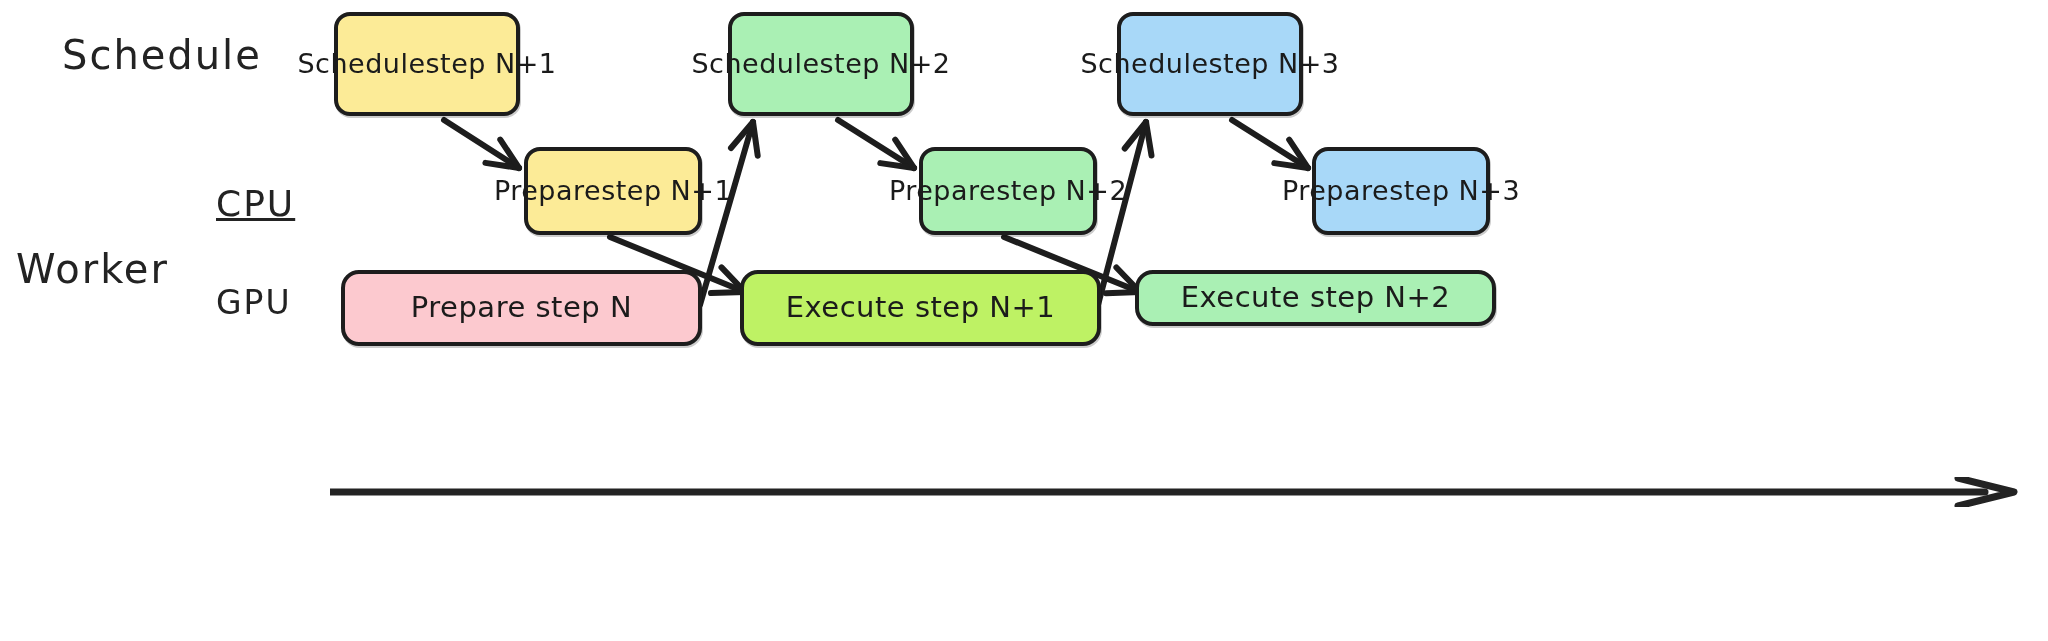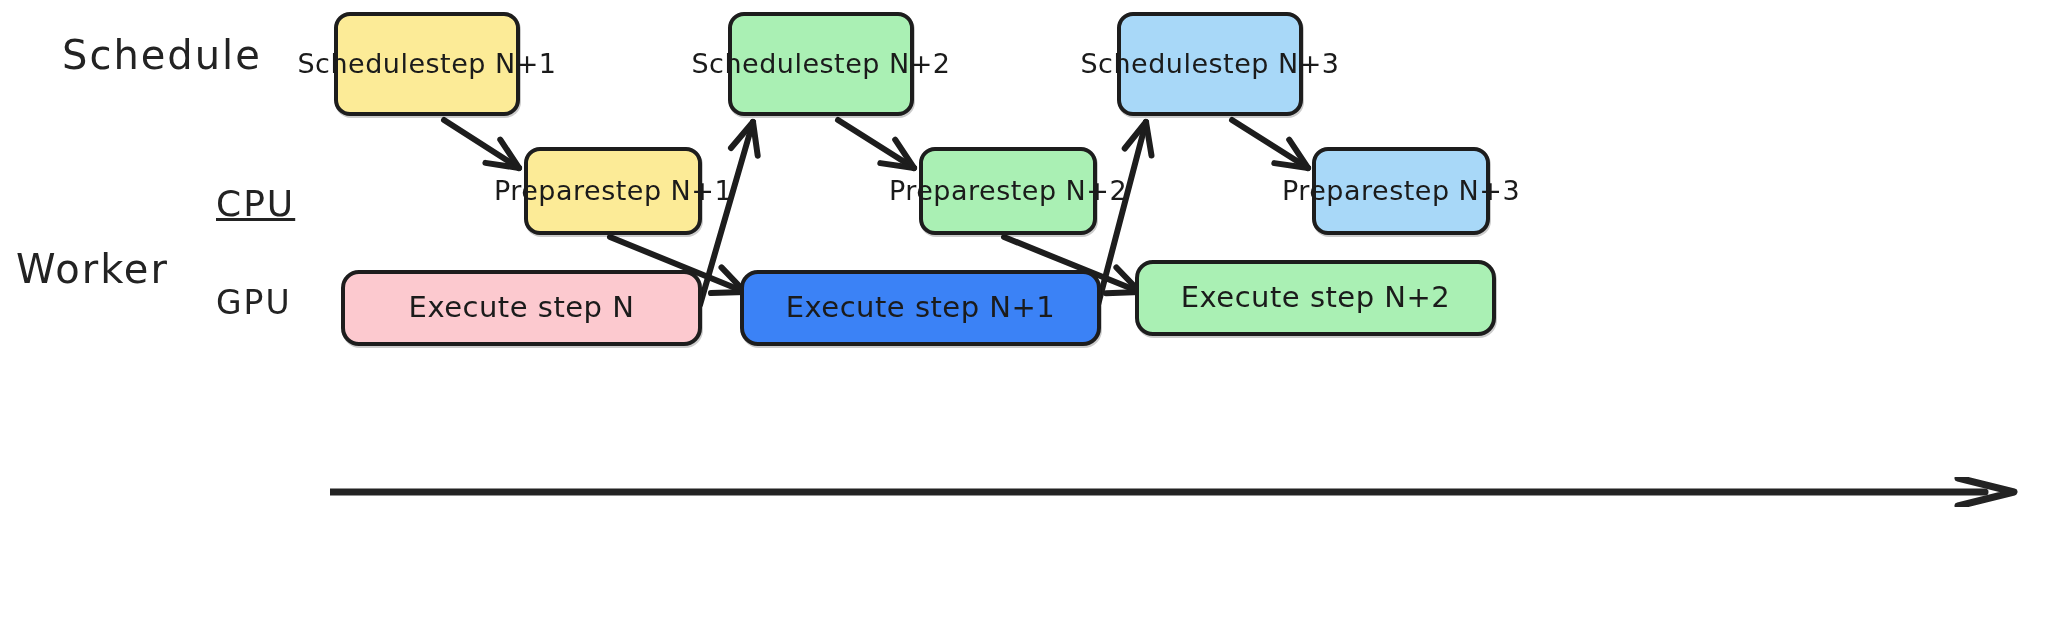--- a/index.html
+++ b/index.html
@@ -151,26 +151,26 @@
       </div>
       <div class="box" style="left: 919px; top: 147px; width: 178px; height: 88px; background: rgb(170, 240, 180);">
         <span class="l1">Prepare</span>
         <span class="l2">step N+2</span>
       </div>
       <div class="box" style="left: 1312px; top: 147px; width: 178px; height: 88px; background: rgb(168, 216, 248);">
         <span class="l1">Prepare</span>
         <span class="l2">step N+3</span>
       </div>
       <div class="box wide" style="left: 341px; top: 270px; width: 361px; height: 76px; background: rgb(252, 201, 207);">
-        <span class="l1">Execute step N</span>
+        <span class="l1">Prepare step N</span>
       </div>
-      <div class="box wide" style="left: 740px; top: 270px; width: 361px; height: 76px; background: #3b82f6;">
+      <div class="box wide" style="left: 740px; top: 270px; width: 361px; height: 76px; background: #bef264;">
         <span class="l1">Execute step N+1</span>
       </div>
-      <div class="box wide" style="left: 1135px; top: 260px; width: 361px; height: 76px; background: rgb(170, 240, 180);">
+      <div class="box wide" style="left: 1135px; top: 270px; width: 361px; height: 56px; background: rgb(170, 240, 180);">
         <span class="l1">Execute step N+2</span>
       </div>
     </div>
 
   <svg id="timeline-axis" viewBox="0 0 1700 30" xmlns="http://www.w3.org/2000/svg">
     <path d="M0 15 L1655 15" stroke="#232323" stroke-width="7" stroke-linecap="round" fill="none"></path>
     <path d="M1628 1 L1684 15 L1628 29" stroke="#232323" stroke-width="7" stroke-linecap="round" stroke-linejoin="round" fill="none"></path>
   </svg>
 
 

